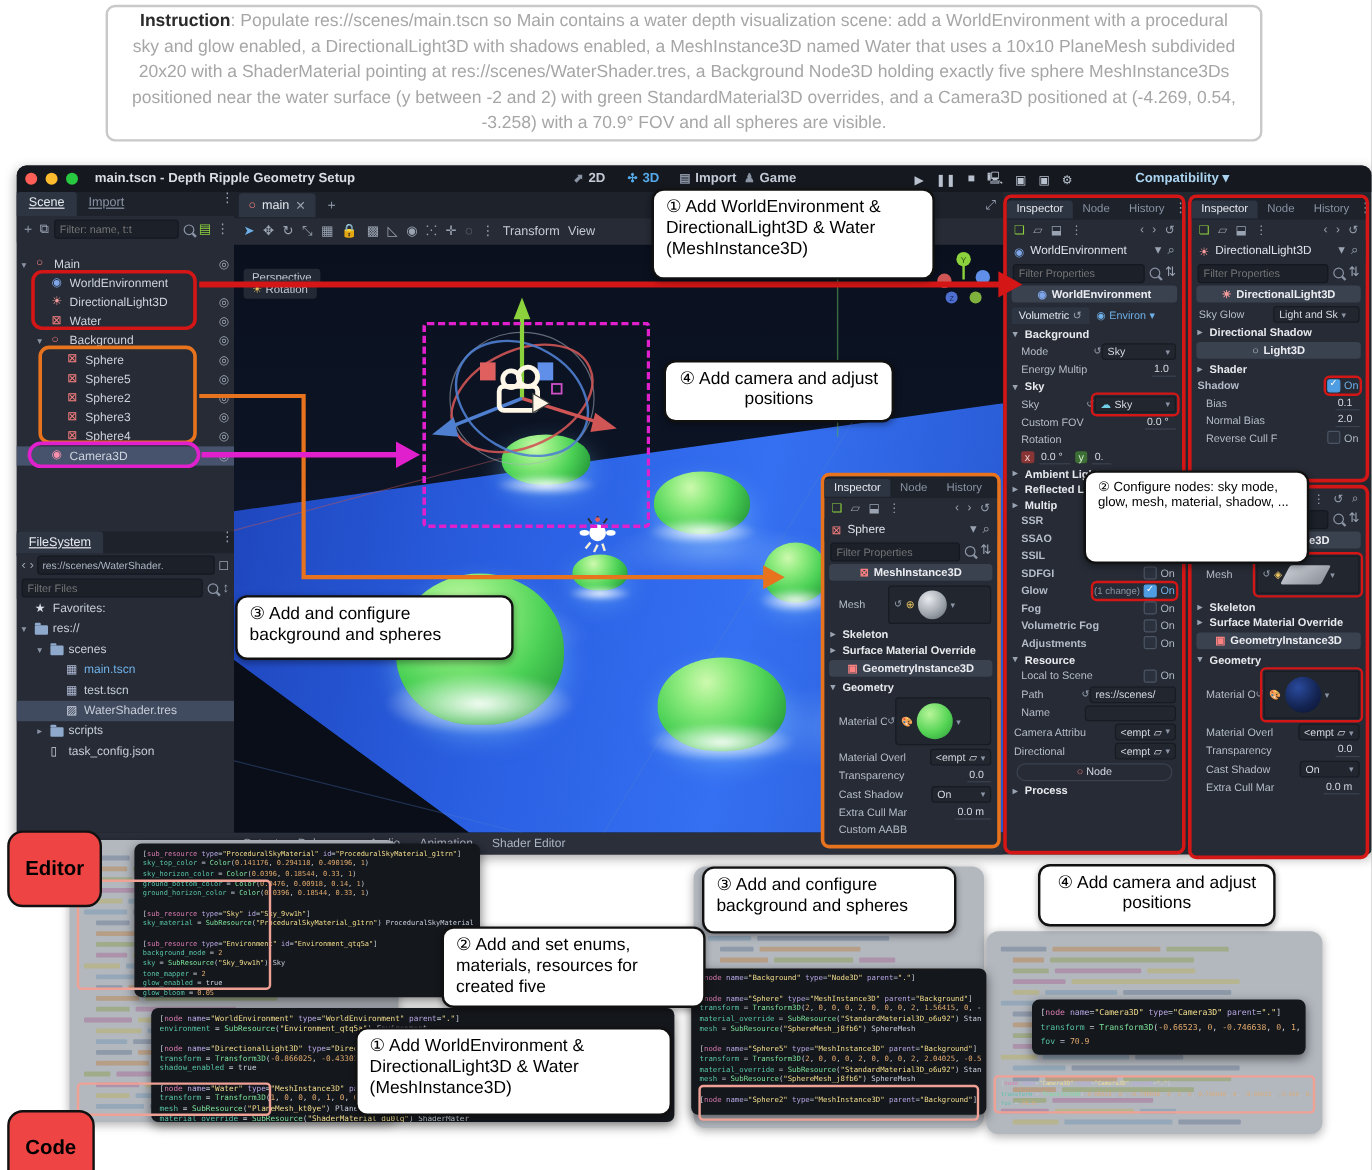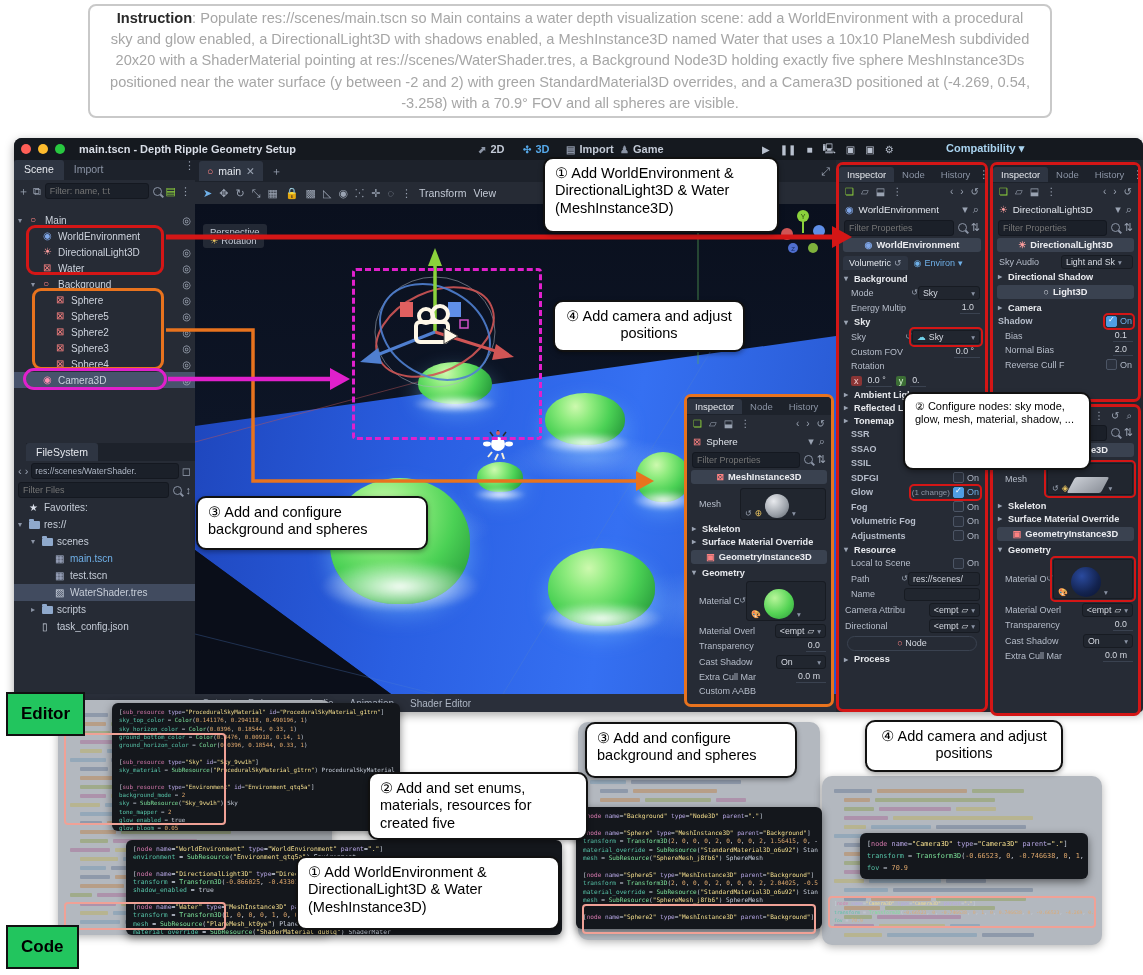--- a/index.html
+++ b/index.html
@@ -17,42 +17,42 @@
   .title-text{color:#d8dde6;font-size:11px;font-weight:bold;margin-left:14px;}
   .ws{display:flex;align-items:center;gap:4px;color:#c3cad6;font-size:11px;font-weight:bold;margin-left:16px;}
   .ws .wico{font-size:10px;color:#8b94a5;}
   .ws.active{color:#55a8e8;}
   .playbar{display:flex;align-items:center;gap:10px;color:#b9c1cf;font-size:10px;position:absolute;left:748px;top:3px;}
   .compat{color:#a9d3ef;font-size:11px;font-weight:bold;position:absolute;left:932px;top:4px;}
   
   .panel-dark{background:#262b35;}
   .lpanel{left:14px;top:160px;width:181px;height:534px;background:#262b35;}
   .ptabs{display:flex;height:20px;font-size:10.5px;color:#8b94a5;align-items:stretch;background:#1d222b;}
-  .ptab{padding:3px 10px;}
+  .ptab{padding:3px 10px;text-decoration:underline;}
   .ptab.active{background:#2e3542;color:#e6e9ee;border-radius:3px 3px 0 0;}
   .ltoolbar{display:flex;align-items:center;gap:4px;height:22px;padding:0 4px;background:#262b35;}
   .mini-input{background:#1b2029;border:1px solid #141820;border-radius:3px;color:#8b94a5;font-size:9px;height:14px;flex:1;padding:0 4px;min-width:0;}
   .gico{color:#9aa3b2;font-size:11px;line-height:1;}
   .search-ico{width:7px;height:7px;border:1.4px solid #8b94a5;border-radius:50%;position:relative;display:inline-block;}
   .search-ico::after{content:"";position:absolute;width:4px;height:1.6px;background:#8b94a5;transform:rotate(45deg);left:6px;top:7px;}
   
   .stree{position:absolute;left:14px;top:212px;width:181px;}
   .strow{height:16px;display:flex;align-items:center;gap:4px;color:#cdd3dd;font-size:10px;padding-right:4px;}
   .strow.selected{background:#47536c;}
   .strow .arr{width:8px;color:#8b94a5;font-size:8px;flex:none;}
   .tree-ico{width:11px;flex:none;font-size:10px;line-height:1;}
   .stlabel{flex:1;white-space:nowrap;overflow:hidden;}
   .eye::before{content:"◎";color:#a6aebd;font-size:10px;}
   .sti-node::before{content:"○";color:#fc8181;}
   .sti-world::before{content:"◉";color:#7fa6e8;}
   .sti-light::before{content:"☀";color:#fc9d9d;}
   .sti-mesh::before{content:"⊠";color:#fc8181;}
   .sti-camera::before{content:"◉";color:#fc8fae;}
   
-  .fs-tab{left:14px;top:443px;width:181px;height:18px;margin-left:12px;}
+  .fs-tab{left:14px;top:443px;width:181px;height:18px;}
   .fs-crumb{left:14px;top:461px;width:181px;height:20px;display:flex;align-items:center;gap:3px;padding:0 4px;box-sizing:border-box;}
   .crumb-box{background:#1b2029;border:1px solid #141820;border-radius:3px;color:#aeb6c4;font-size:8.6px;height:14px;line-height:14px;padding:0 3px;flex:1;white-space:nowrap;overflow:hidden;}
   .fs-filter{left:14px;top:481px;width:181px;height:18px;display:flex;align-items:center;gap:4px;padding:0 4px;box-sizing:border-box;}
   .fstree{left:14px;top:499px;width:181px;}
   .fsrow{height:17px;display:flex;align-items:center;gap:4px;color:#c6cdd8;font-size:10px;padding-right:4px;}
   .fsrow.selected{background:#414b5f;}
   .fsrow .arr{width:7px;color:#8b94a5;font-size:8px;flex:none;}
   .fsi-star::before{content:"★";color:#d9dee8;font-size:10px;}
   .fsi-folder{width:11px;height:8px;background:#8fa9cc;border-radius:1px;position:relative;flex:none;}
   .fsi-folder::before{content:"";position:absolute;top:-2px;left:0;width:5px;height:2px;background:#8fa9cc;border-radius:1px 1px 0 0;}
@@ -92,39 +92,39 @@
   .itab.active{background:#2e3542;color:#e6e9ee;border-radius:3px 3px 0 0;}
   .irow-icons{display:flex;align-items:center;gap:7px;height:17px;padding:0 6px;color:#9aa3b2;font-size:10px;}
   .isel{display:flex;align-items:center;gap:5px;height:19px;padding:0 6px;color:#dfe3ea;font-size:9.8px;background:#262b35;}
   .ifilter{display:flex;align-items:center;gap:4px;height:17px;padding:0 5px;}
   .hdrbar{background:#3a4250;text-align:center;font-weight:bold;font-size:9.3px;color:#ecedf1;padding:2px 2px;border-radius:3px;margin:2px 4px;display:flex;align-items:center;justify-content:center;gap:4px;}
   .hdrbar .hico{font-size:9px;}
   .sect{font-weight:bold;color:#e8eaee;font-size:9.2px;padding:1.5px 5px;display:flex;align-items:center;gap:3px;}
   .sect .arr{color:#9aa3b2;font-size:8px;width:7px;}
   .prow{display:flex;align-items:center;justify-content:space-between;padding:1px 5px 1px 12px;color:#b6bdca;font-size:9px;min-height:12.5px;}
   .pl{white-space:nowrap;overflow:hidden;flex:1;}
-  .pv{background:#21262f;border:1px solid #171b22;border-radius:3px;padding:1px 4px;color:#d6dae2;display:flex;align-items:flex-end;gap:3px;font-size:8.8px;white-space:nowrap;}
+  .pv{background:#21262f;border:1px solid #171b22;border-radius:3px;padding:1px 4px;color:#d6dae2;display:flex;align-items:center;gap:3px;font-size:8.8px;white-space:nowrap;}
   .pv .dd{color:#8b94a5;font-size:7.5px;}
   .numv{border-bottom:1px solid #3a4250;color:#d6dae2;padding:0 6px 1px 2px;font-size:8.8px;}
   .cbrow{display:flex;align-items:center;justify-content:space-between;padding:1px 6px 1px 12px;color:#b6bdca;font-size:9px;min-height:12.5px;}
   .cbwrap{display:flex;align-items:center;gap:3px;color:#aeb6c4;}
   .cb{width:9px;height:9px;border:1px solid #4c5565;background:#2b313d;border-radius:2px;position:relative;flex:none;}
   .cb.on{background:#4f9ee3;border-color:#4f9ee3;}
   .cb.on::after{content:"✓";position:absolute;color:#fff;font-size:8px;left:1px;top:-2px;}
   .redbox{outline:2.5px solid #d41616;outline-offset:1px;border-radius:2px;}
   .envtabs{display:flex;align-items:center;height:17px;margin:1px 4px;font-size:9px;}
   .envtab{background:#2e3542;color:#e4e8ee;padding:2px 6px;border-radius:3px 3px 0 0;display:flex;gap:3px;align-items:center;}
   .envres{color:#6fb0e8;padding:2px 6px;display:flex;gap:3px;align-items:center;}
   .nodebtn{margin:2px 8px;border:1px solid #3a4250;border-radius:8px;text-align:center;color:#d6dae2;font-size:9px;padding:1.5px 0;}
   .prev-plane{width:34px;height:16px;background:linear-gradient(135deg,#c9cdd4,#8d929b);transform:skewX(-28deg);border-radius:2px;}
   .prev-ball{border-radius:50%;}
   
   .callout{background:#fff;border:2px solid #111;border-radius:10px;padding:6px 10px;font-size:14.5px;line-height:1.2;color:#000;box-shadow:0 2px 5px rgba(0,0,0,.35);box-sizing:border-box;z-index:50;}
   .outline-box{pointer-events:none;z-index:30;border-radius:9px;box-sizing:border-box;}
-  .tag-label{background:#22c55e;border:2.5px solid #111;border-radius:0;font-weight:bold;font-size:17px;color:#000;padding:10px 13px;z-index:55;}
+  .tag-label{background:#ef4444;border:2.5px solid #111;border-radius:13px;font-weight:bold;font-size:17px;color:#000;padding:20px 13px;z-index:55;}
   svg.arrows{left:0;top:0;width:1143px;height:975px;pointer-events:none;z-index:31;}
   .dash-rect{border:3.5px dashed #e020cc;border-radius:4px;pointer-events:none;z-index:31;}
   
   .code-container{background:#b3b8bf;border-radius:10px;box-shadow:0 2px 8px rgba(0,0,0,.3);z-index:5;overflow:hidden;padding:8px 10px;box-sizing:border-box;}
   .fade-row{height:4px;margin:5px 0;display:flex;gap:5px;}
   .fade-seg{height:4px;border-radius:1px;opacity:.55;}
   .code-overlay{background:#14171c;border-radius:6px;box-shadow:0 3px 9px rgba(0,0,0,.5);z-index:6;padding:5px 7px;box-sizing:border-box;overflow:hidden;}
   pre.code{margin:0;font-family:"DejaVu Sans Mono","Liberation Mono",monospace;color:#c8cfdb;}
   .c1a pre.code{font-size:5.8px;line-height:8.3px;}
   .c1b pre.code{font-size:6.4px;line-height:8.3px;}
@@ -562,21 +562,21 @@
   <div class="sect">
       <span class="arr">▸</span>
       <span>Ambient Light</span>
     </div>
   <div class="sect">
       <span class="arr">▸</span>
       <span>Reflected Light</span>
     </div>
   <div class="sect">
       <span class="arr">▸</span>
-      <span>Tonemap</span>
+      <span>Multip</span>
     </div>
   <div class="cbrow">
       <span class="pl" style="font-weight:bold">SSR</span>
       <span class="cbwrap">
         <span class="cb"></span>
         <span>On</span>
       </span>
     </div>
   <div class="cbrow">
       <span class="pl" style="font-weight:bold">SSAO</span>
@@ -701,37 +701,37 @@
   <div class="ifilter">
     <input class="mini-input" placeholder="Filter Properties" style="">
     <span class="search-ico"></span>
     <span class="gico">⇅</span>
   </div>
   <div class="hdrbar">
       <span class="hico" style="color:#fc9d9d">☀</span>
       <span>DirectionalLight3D</span>
     </div>
   <div class="prow" style="padding-left:6px">
-      <span class="pl">Sky Audio</span>
+      <span class="pl">Sky Glow</span>
       <span class="pv" style="width:62px">
         <span>Light and Sk</span>
         <span class="dd">▾</span>
       </span>
     </div>
   <div class="sect">
       <span class="arr">▸</span>
       <span>Directional Shadow</span>
     </div>
   <div class="hdrbar">
       <span class="hico" style="color:#d6dae2">○</span>
       <span>Light3D</span>
     </div>
   <div class="sect">
       <span class="arr">▸</span>
-      <span>Camera</span>
+      <span>Shader</span>
     </div>
   <div class="cbrow" style="padding-left:5px">
       <span class="pl" style="font-weight:bold">Shadow</span>
       <span class="cbwrap redbox">
         <span class="cb on"></span>
         <span style="color:#6fb0e8">On</span>
       </span>
     </div>
   <div class="prow">
       <span class="pl">Bias</span>

